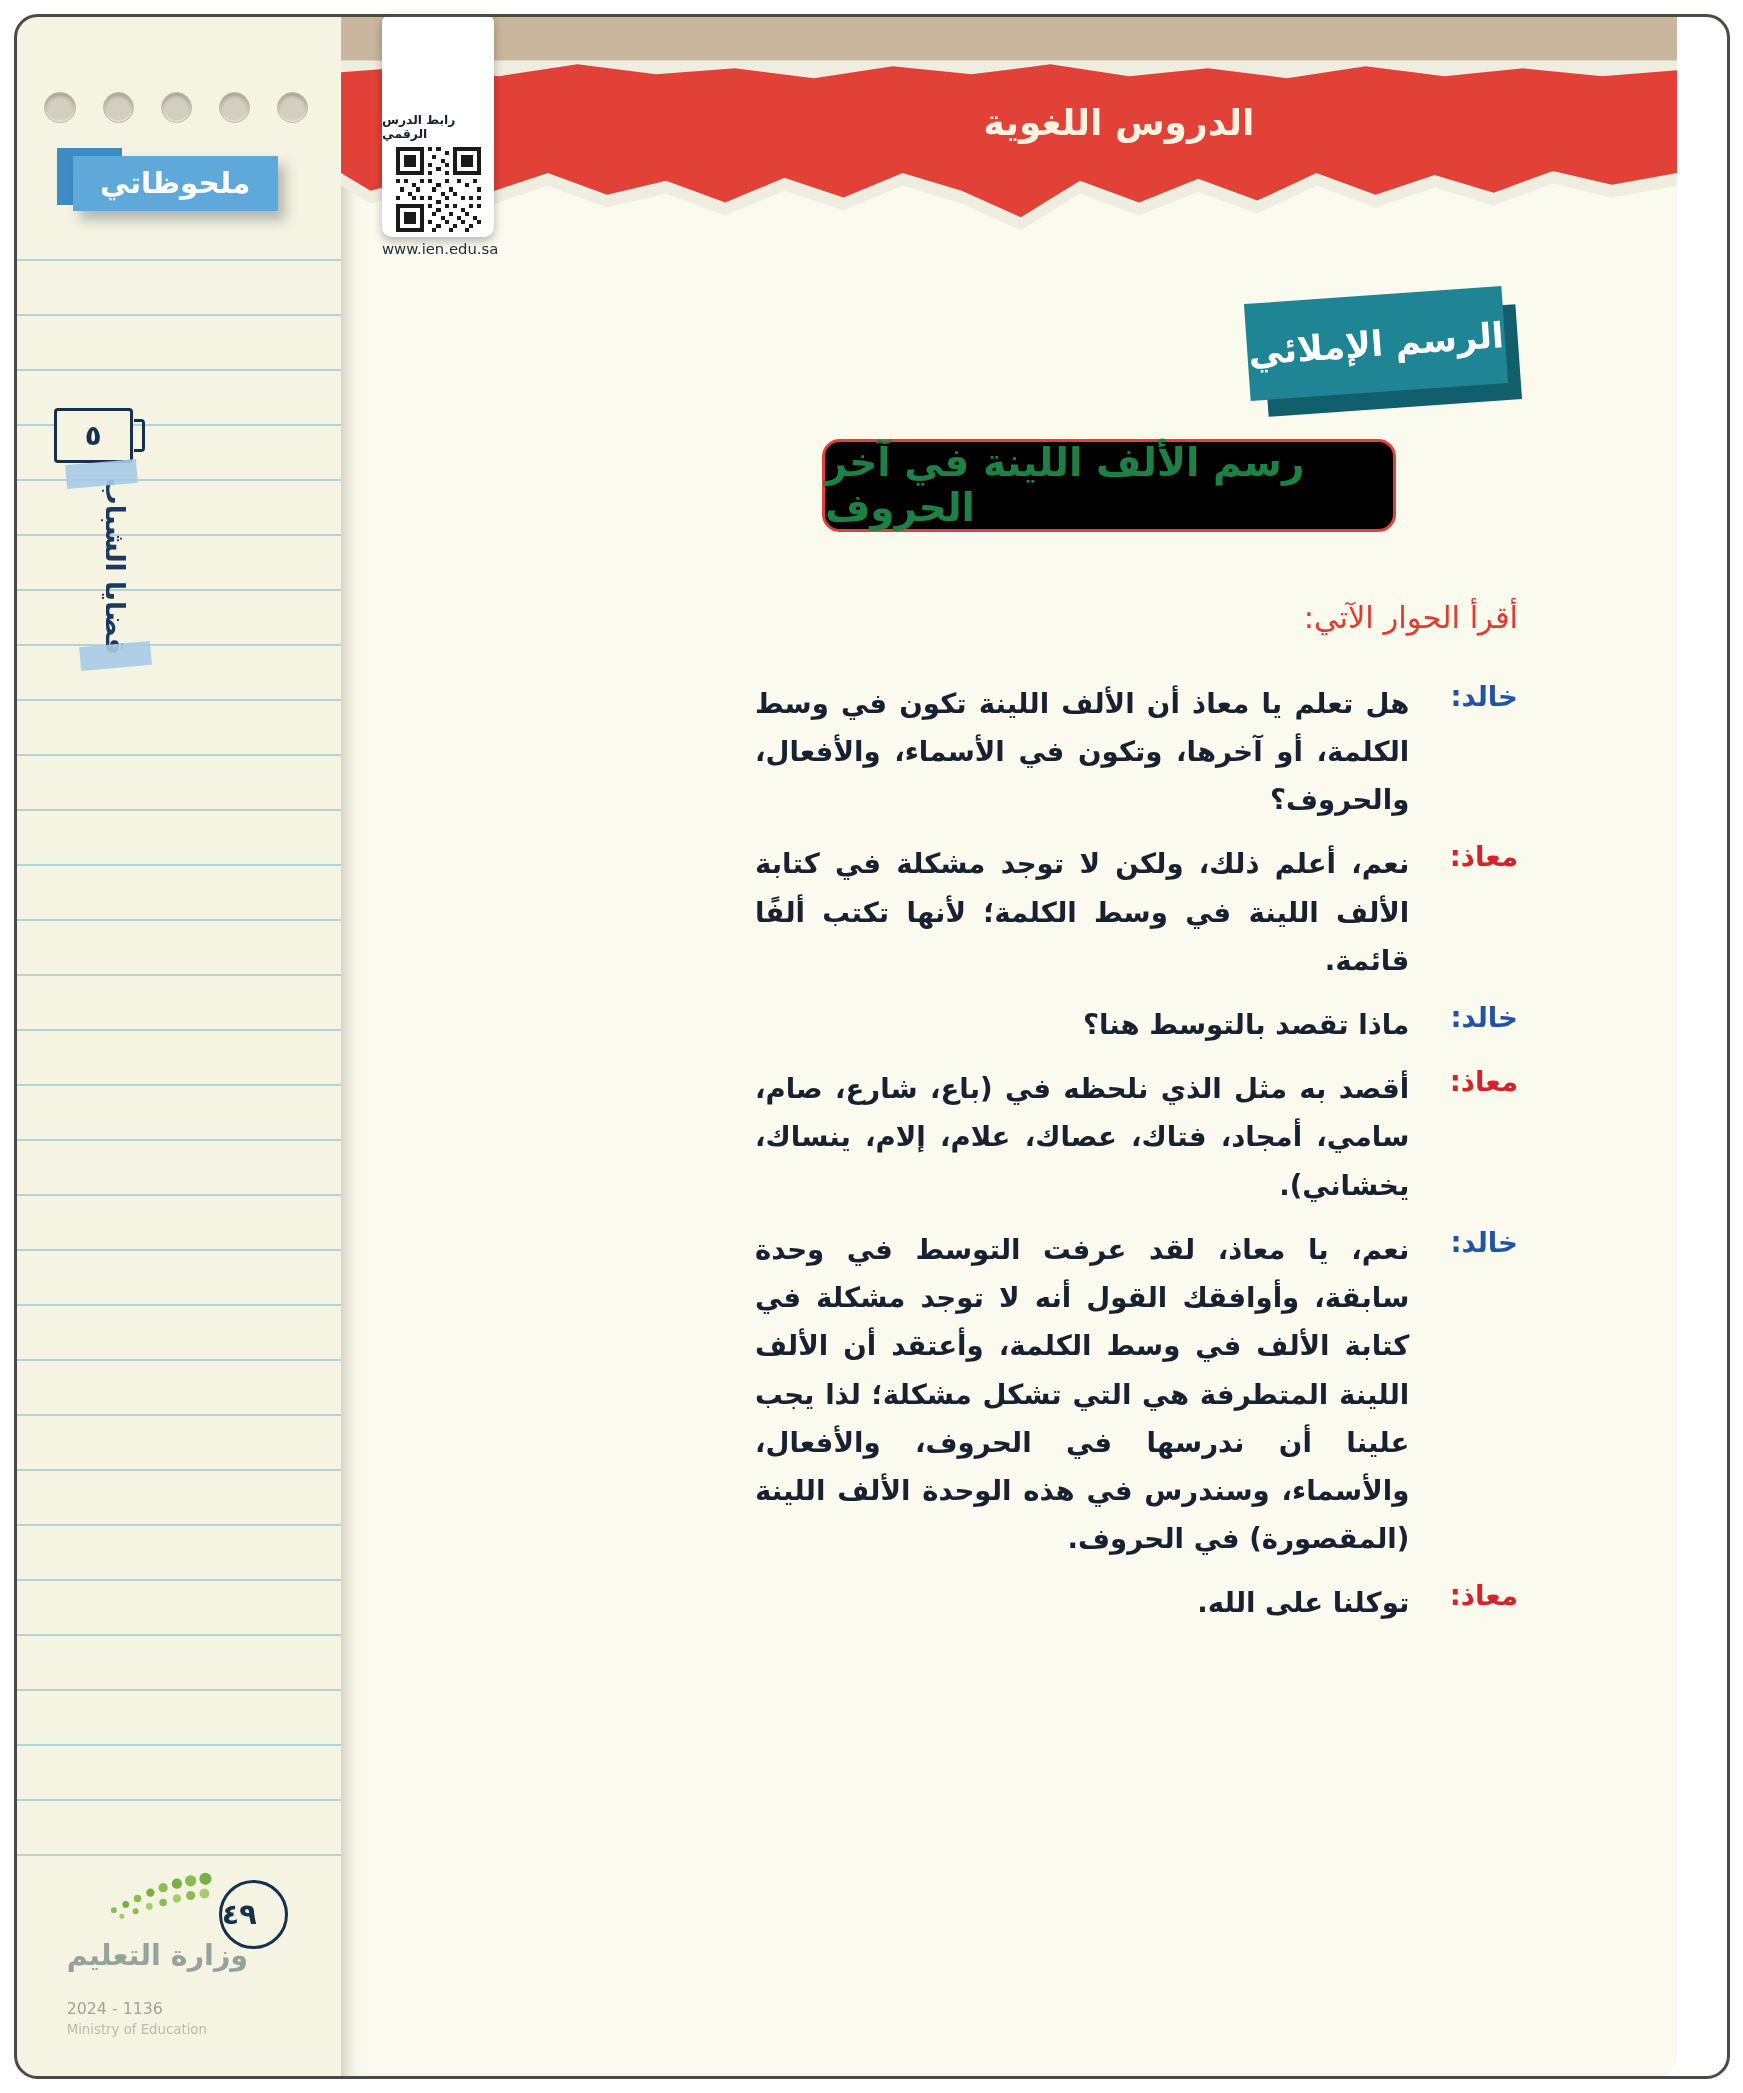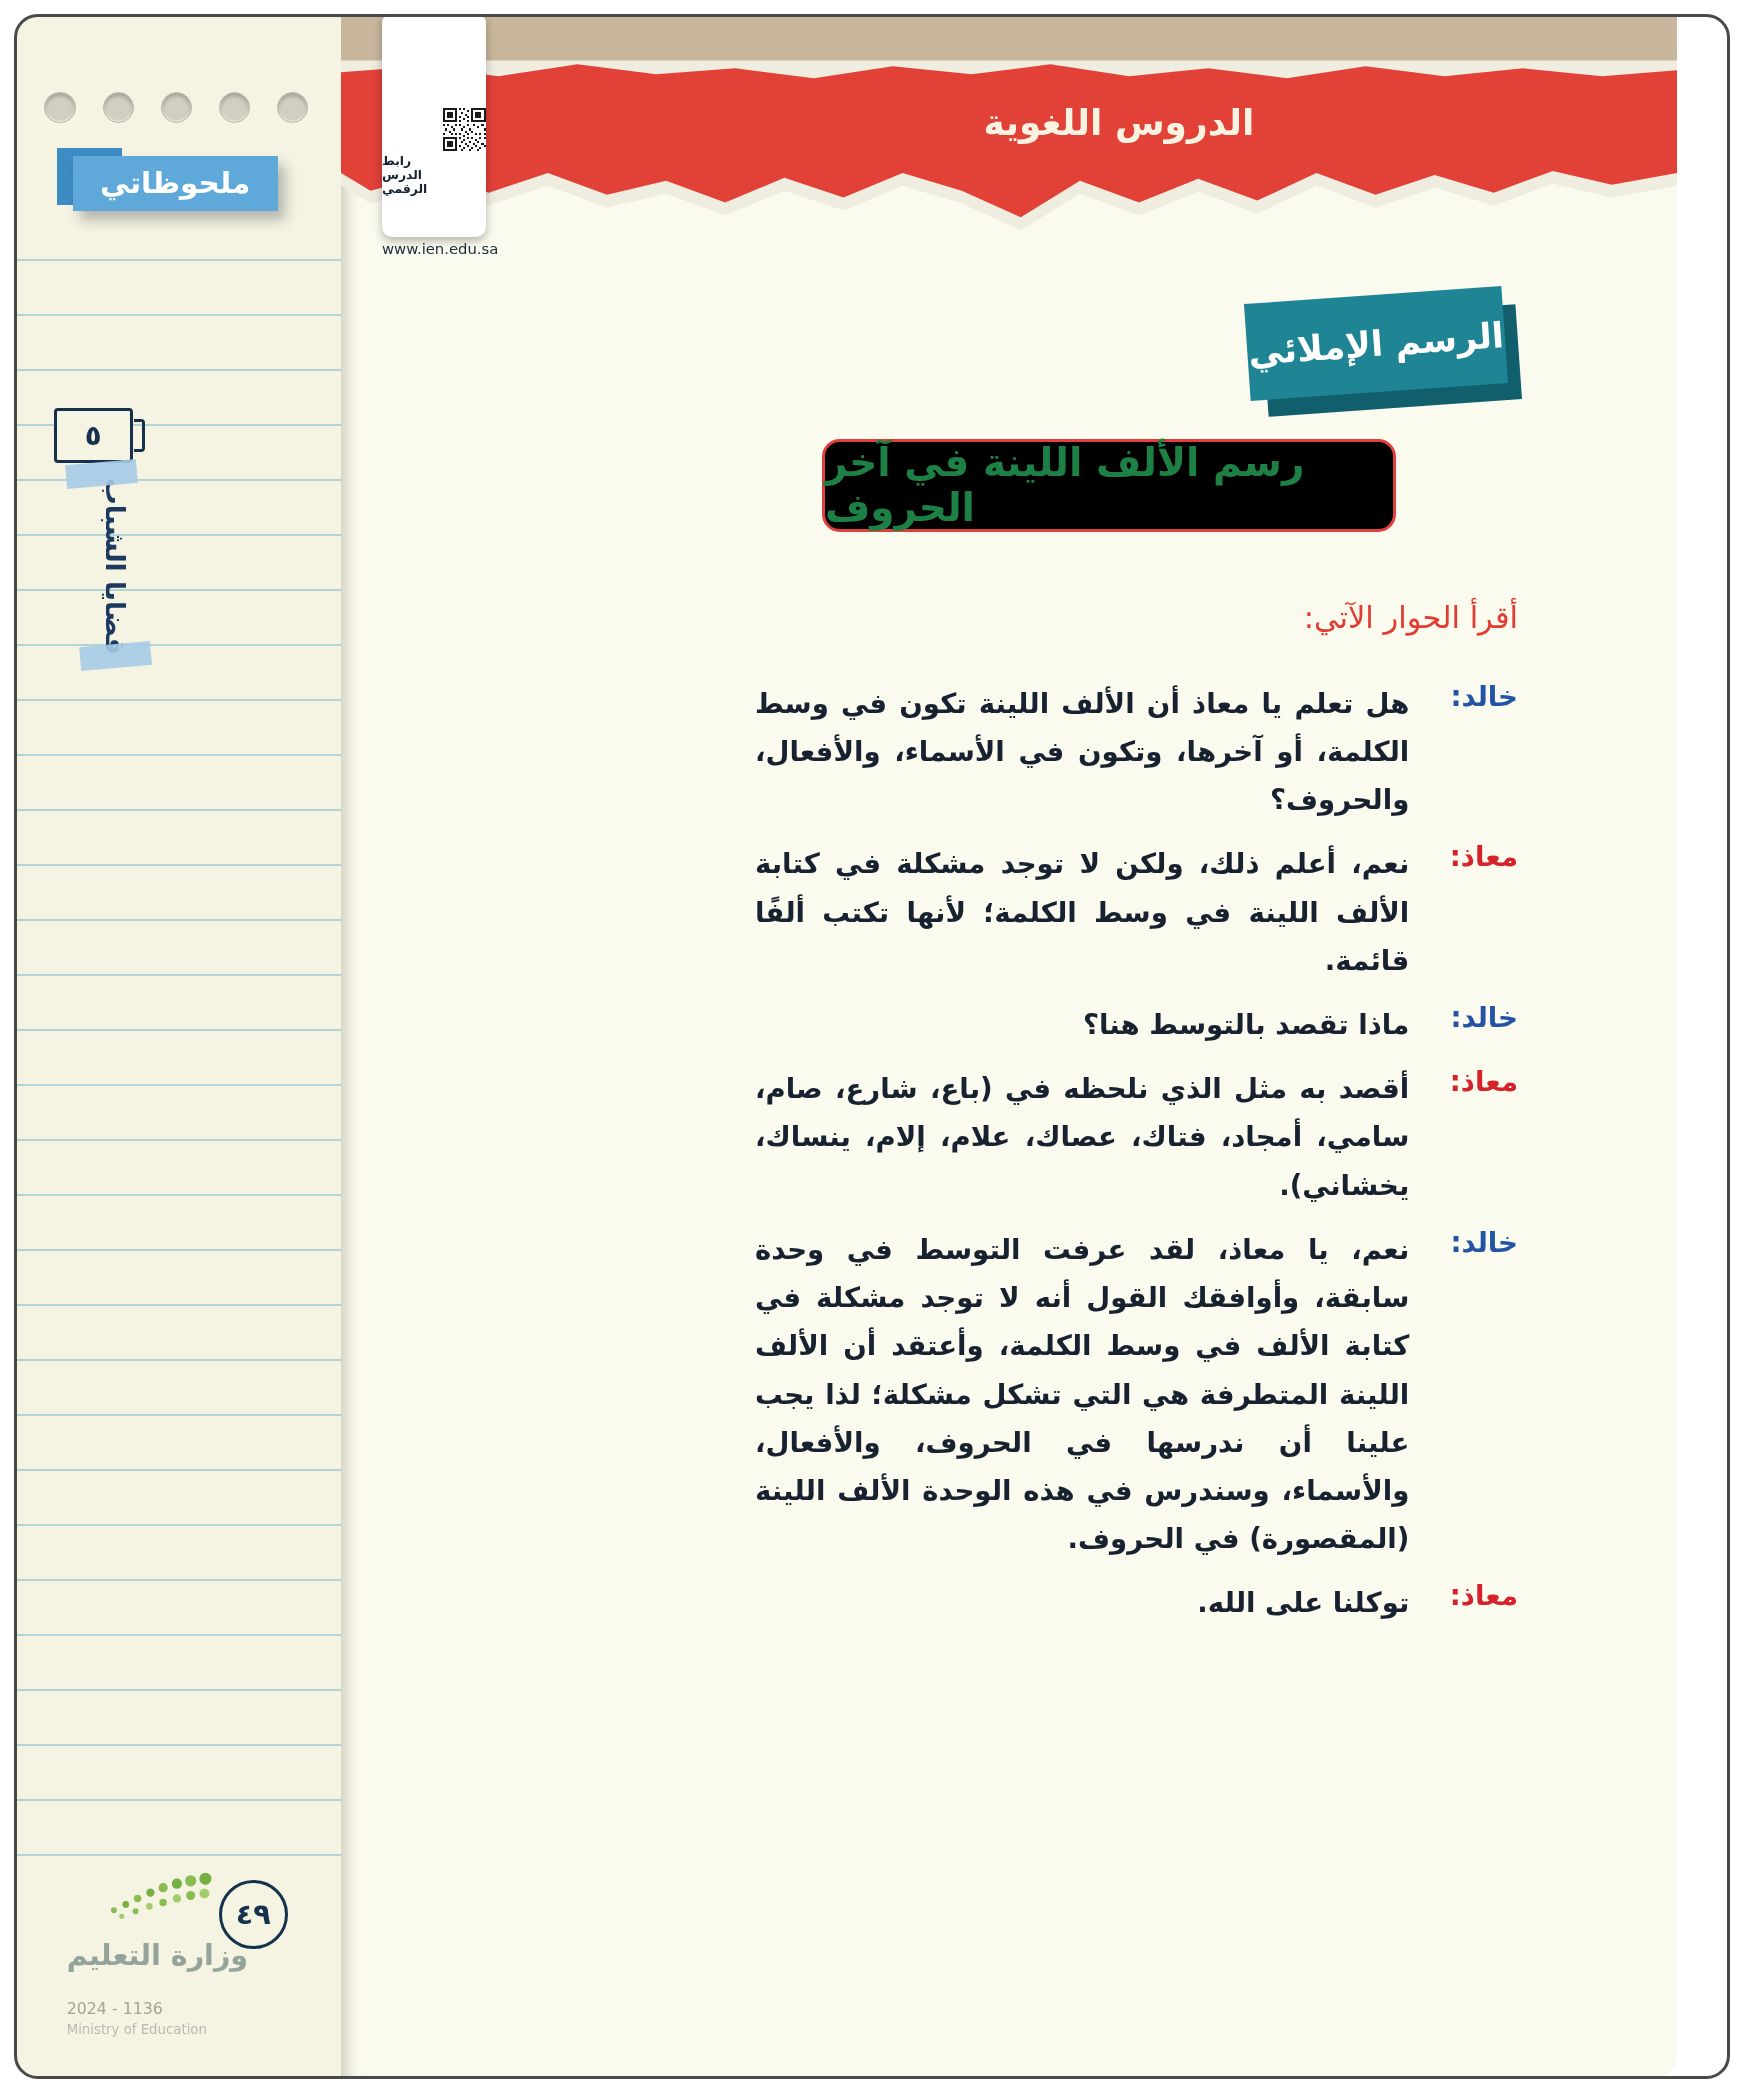--- a/index.html
+++ b/index.html
@@ -58,45 +58,45 @@
   .ribbon-text{
     position:absolute;left:57px;top:461px;width:57px;height:177px;
     writing-mode:vertical-rl;text-align:center;z-index:3;
     color:#1c3a60;font-size:26.6px;font-weight:bold;letter-spacing:2px;
   }
 
   
   .page-circle{
     position:absolute;left:202px;top:1863px;width:63px;height:63px;
     border:3.9px solid #14324e;border-radius:50%;background:#f5f3e2;
-    display:flex;align-items:center;justify-content:center;z-index:3;
+    display:flex;align-items:center;justify-content:flex-start;z-index:3;
     color:#14324e;font-size:28.6px;font-weight:bold;
   }
   .ministry-ar{position:absolute;left:50px;top:1921px;color:#94a49a;font-size:28.6px;font-weight:bold;}
   .ministry-en{position:absolute;left:50px;top:1962px;color:#b6bcb0;font-size:13.3px;margin-top:43px;}
   .edition{position:absolute;left:50px;top:1982px;color:#a3a396;font-size:15.8px;}
 
   
   .main{
     position:absolute;left:341px;top:16.7px;width:1336px;height:2060px;
     background:#fbfaee;border-radius:0 19.7px 19.7px 0;z-index:1;
     box-shadow:inset 15.8px 0 17.7px -13.8px rgba(90,85,60,.38);
   }
   .banner-svg{position:absolute;left:0;top:0;width:1336px;height:227px;z-index:2;}
   .banner-title{
     position:absolute;left:630px;top:85px;width:296px;text-align:center;z-index:3;
     color:#fbf3e2;font-size:36px;font-weight:bold;
   }
 
   
   .qr-bookmark{
-    position:absolute;left:382px;top:15.8px;width:104px;height:221px;
+    position:absolute;left:382px;top:15.8px;width:112px;height:221px;
     background:#ffffff;border-radius:5.9px 5.9px 9.9px 9.9px;z-index:5;
     box-shadow:0 3.9px 9.9px rgba(0,0,0,.28);
-    display:flex;flex-direction:row;align-items:center;
+    display:flex;flex-direction:column;align-items:center;
   }
   .qr-label{margin-top:97px;color:#16222f;font-size:12.3px;font-weight:bold;}
   .qr-code{width:85px;height:85px;margin-top:5.9px;}
   .qr-url{position:absolute;left:382px;top:240px;width:113px;text-align:center;
     color:#1c2b3a;font-size:14.8px;z-index:5;}
 
   
   .badge-back{
     position:absolute;left:924px;top:296px;width:254px;height:95px;
     background:#115e6c;transform:rotate(-4deg);z-index:2;

